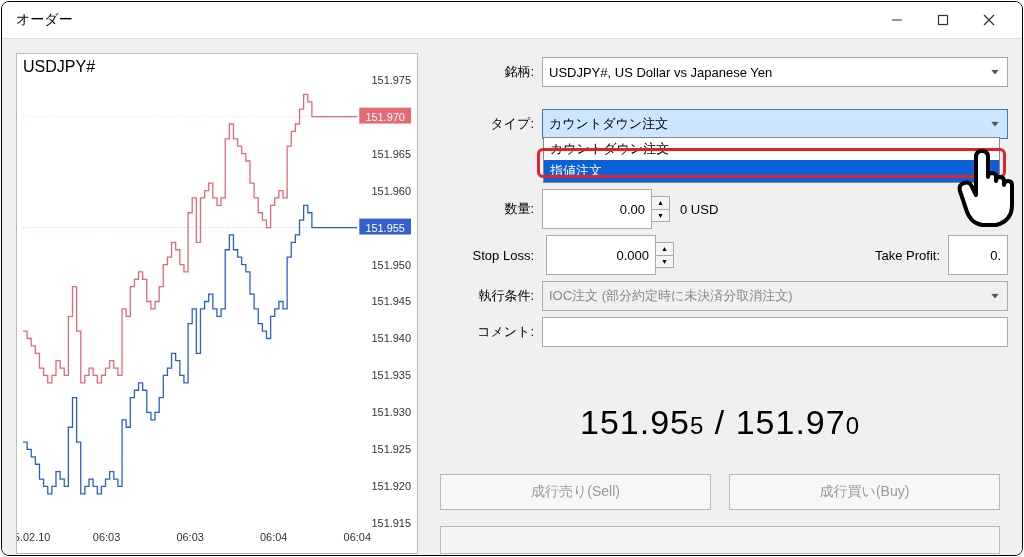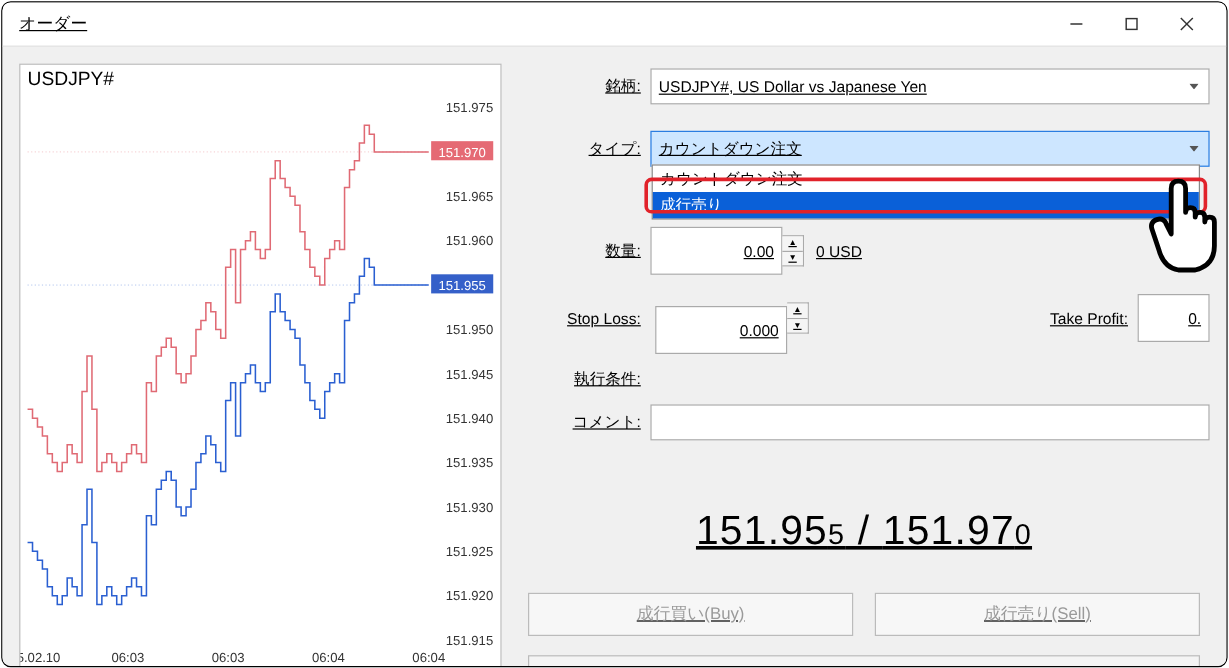--- a/index.html
+++ b/index.html
@@ -15,21 +15,20 @@
   .window {
     border: 1px solid #000;
     border-radius: 8px;
     width: 1022px;
     height: 555px;
     margin: 1px;
     background: #f0f0f0;
     display: flex;
     flex-direction: column;
     overflow: hidden;
-    text-decoration: underline;
   }
   .titlebar {
     display: flex;
     align-items: center;
     justify-content: space-between;
     height: 38px;
     padding: 0 10px 0 14px;
     background: #fff;
     border-bottom: 1px solid #ddd;
   }
@@ -296,55 +295,58 @@
               <div>▲</div>
               <div>▼</div>
             </div>
         </div>
         <span style="padding-left:10px">0 USD</span>
       </div>
 
       <div class="frow sl-tp-row">
         <div class="flabel">Stop Loss:</div>
         <div class="sub">
-          <input class="num-input" style="width: 110px; margin-top: 20px;" value="0.000">
+          <input class="num-input" style="width: 110px;" value="0.000">
           <div class="spinner">
               <div>▲</div>
               <div>▼</div>
             </div>
         </div>
         <div class="sub" style="margin-left:auto">
           <span class="flabel2">Take Profit:</span>
           <input class="num-input" style="width: 60px;" value="0.">
         </div>
       </div>
 
       <div class="frow">
         <div class="flabel">執行条件:</div>
+        <div class="finput select disabled">
+          <span>IOC注文 (部分約定時に未決済分取消注文)</span>
+        </div>
       </div>
 
       <div class="frow">
         <div class="flabel">コメント:</div>
         <input class="finput" value="" style="">
       </div>
 
       <div class="price-display">
         <span>151.95</span><span class="small">5</span><span> / </span><span>151.97</span><span class="small">0</span>
       </div>
 
       <div class="btn-row">
+        <button class="big-btn">成行売り(Sell)</button>
         <button class="big-btn">成行買い(Buy)</button>
-        <button class="big-btn">成行売り(Sell)</button>
       </div>
 
       <div class="status-strip"></div>
 
       <div class="dropdown">
         <div class="opt">カウントダウン注文</div>
-        <div class="opt sel">成行売り</div>
+        <div class="opt sel">指値注文</div>
       </div>
       <div class="red-outline"></div>
 
       <svg class="hand-cursor" width="80" height="90" viewBox="0 0 80 90">
         <path d="M24 28 L24 10 Q24 4 30 4 Q36 4 36 10 L36 30 Q36 26 40 26 Q44 26 44 30 L44 34 Q44 30 48 30 Q52 30 52 34 L52 38 Q52 34 56 34 Q60 34 60 38 L60 58 Q60 74 44 78 L30 78 Q18 76 14 62 L8 44 Q6 38 12 36 Q18 34 20 40 L24 48 Z" fill="#fff" stroke="#000" stroke-width="4" stroke-linejoin="round"></path>
       </svg>
 
     </div>
   </div>
 </div>

